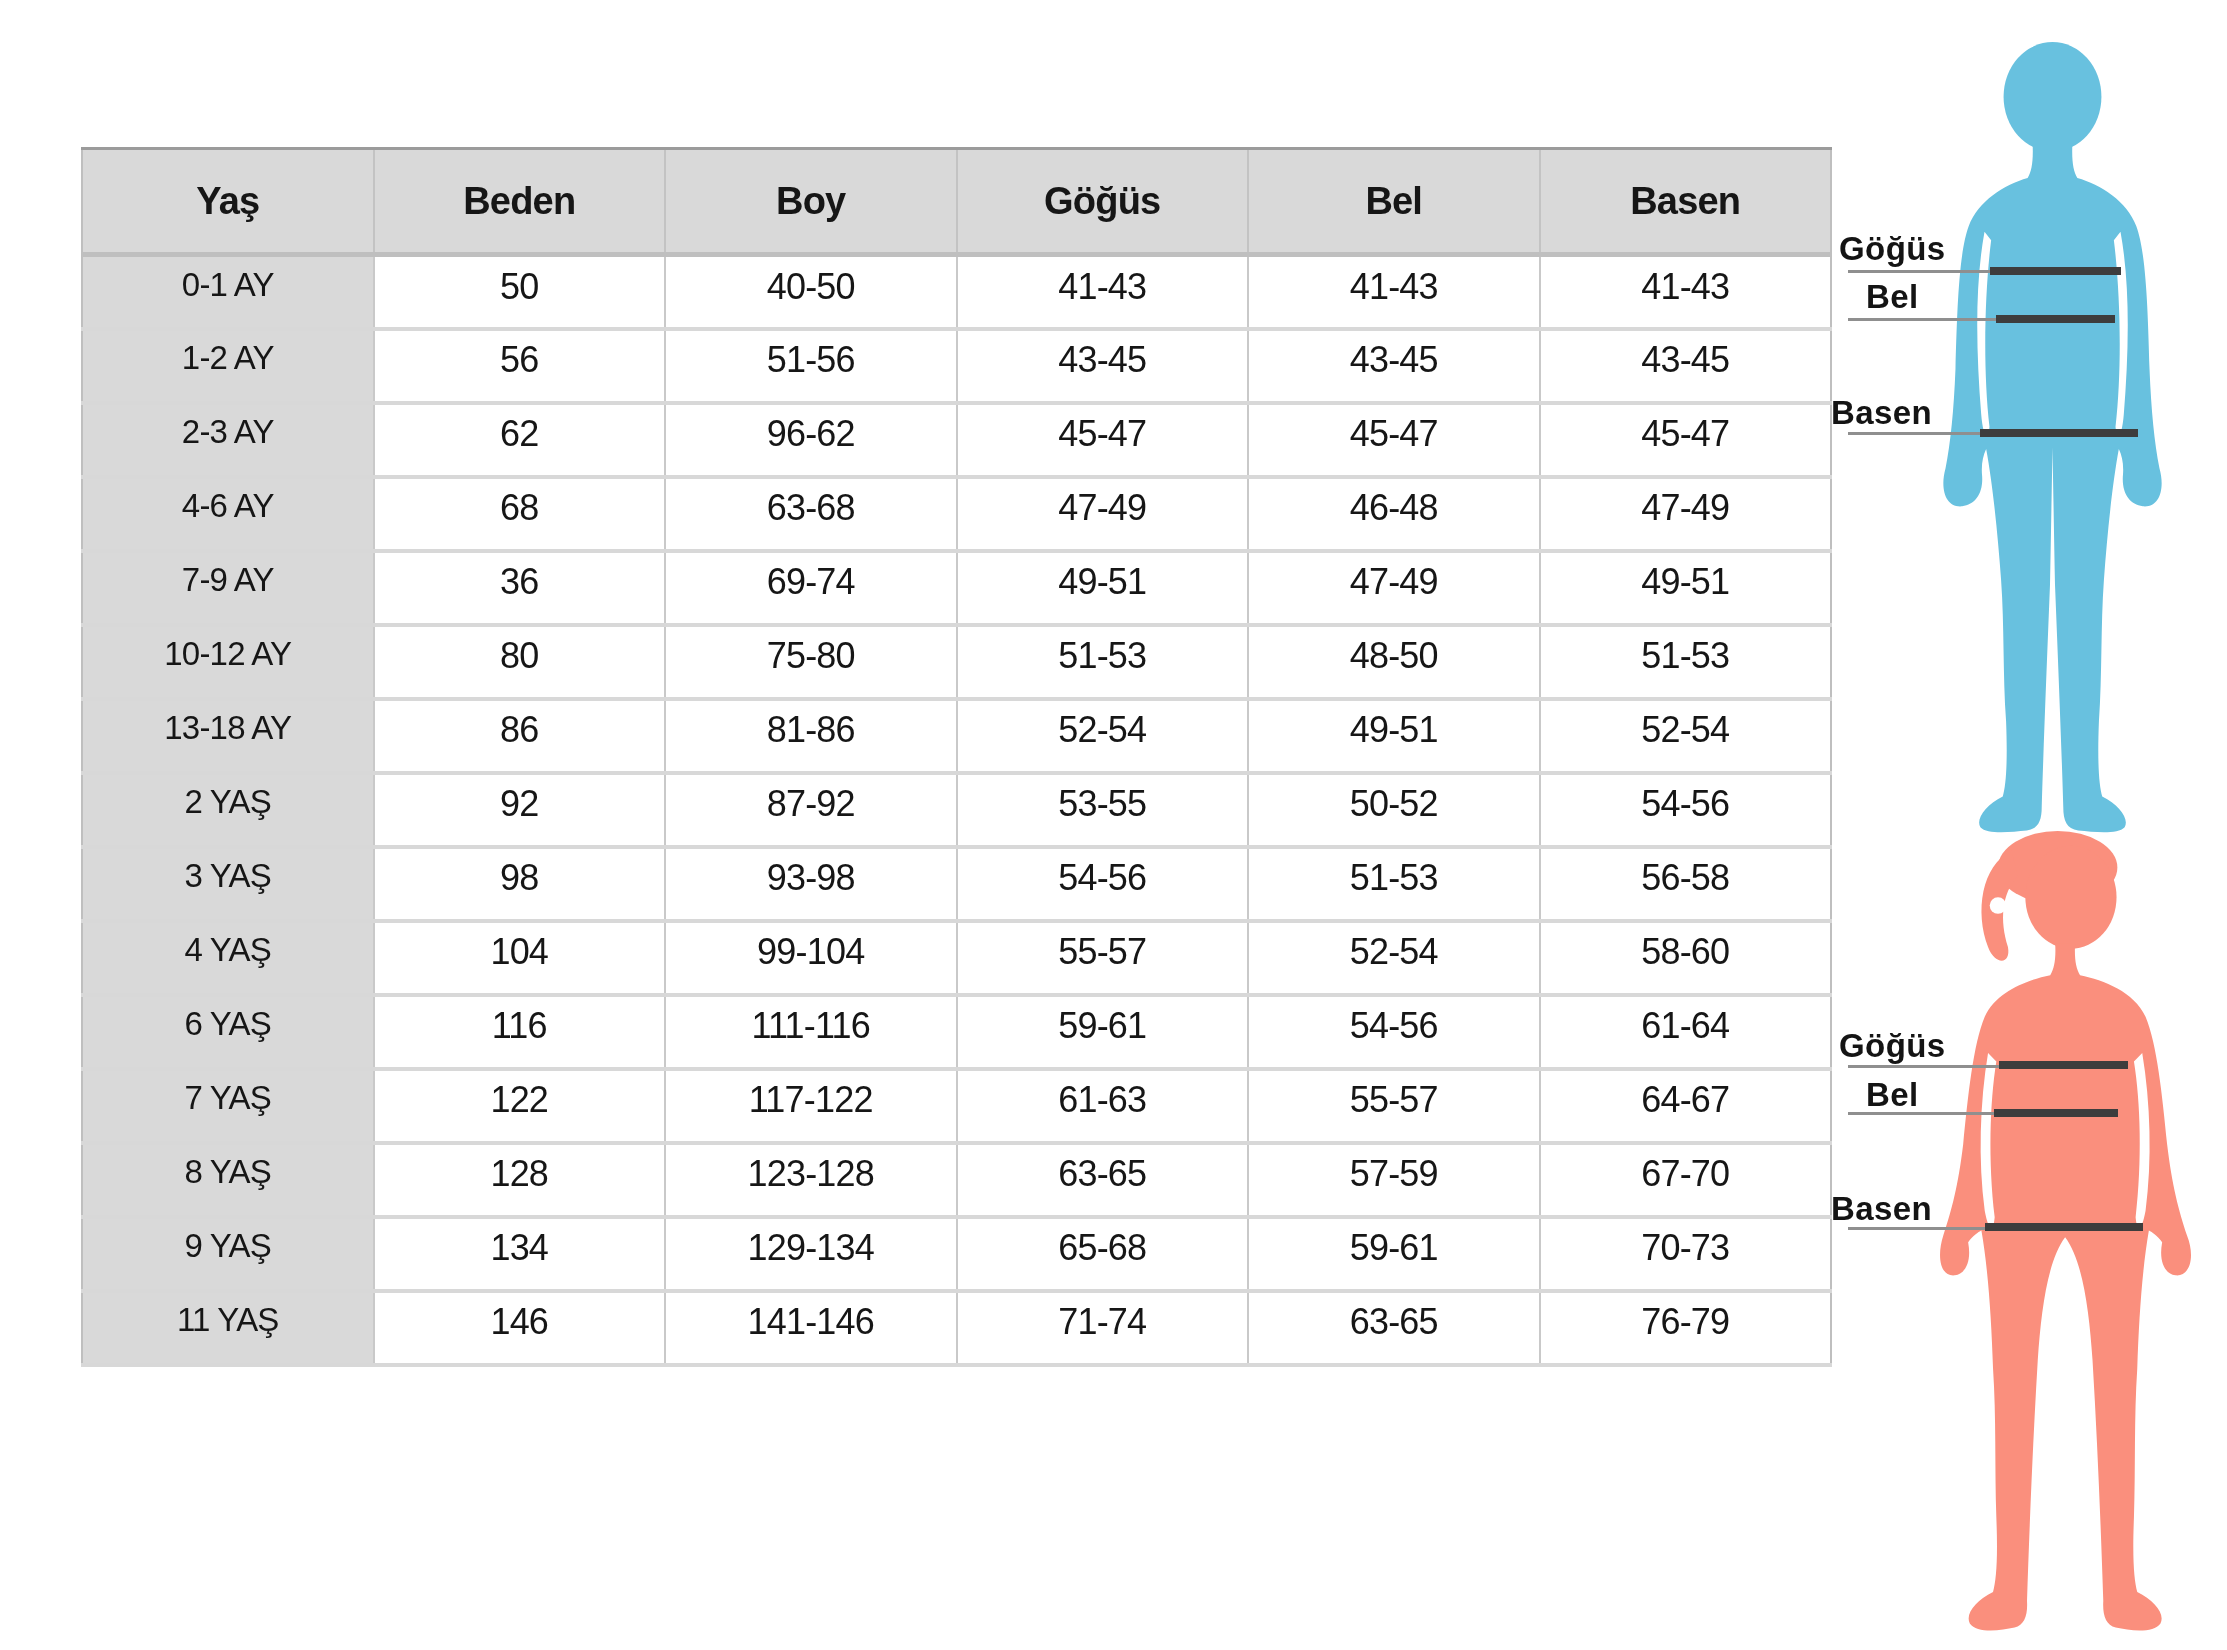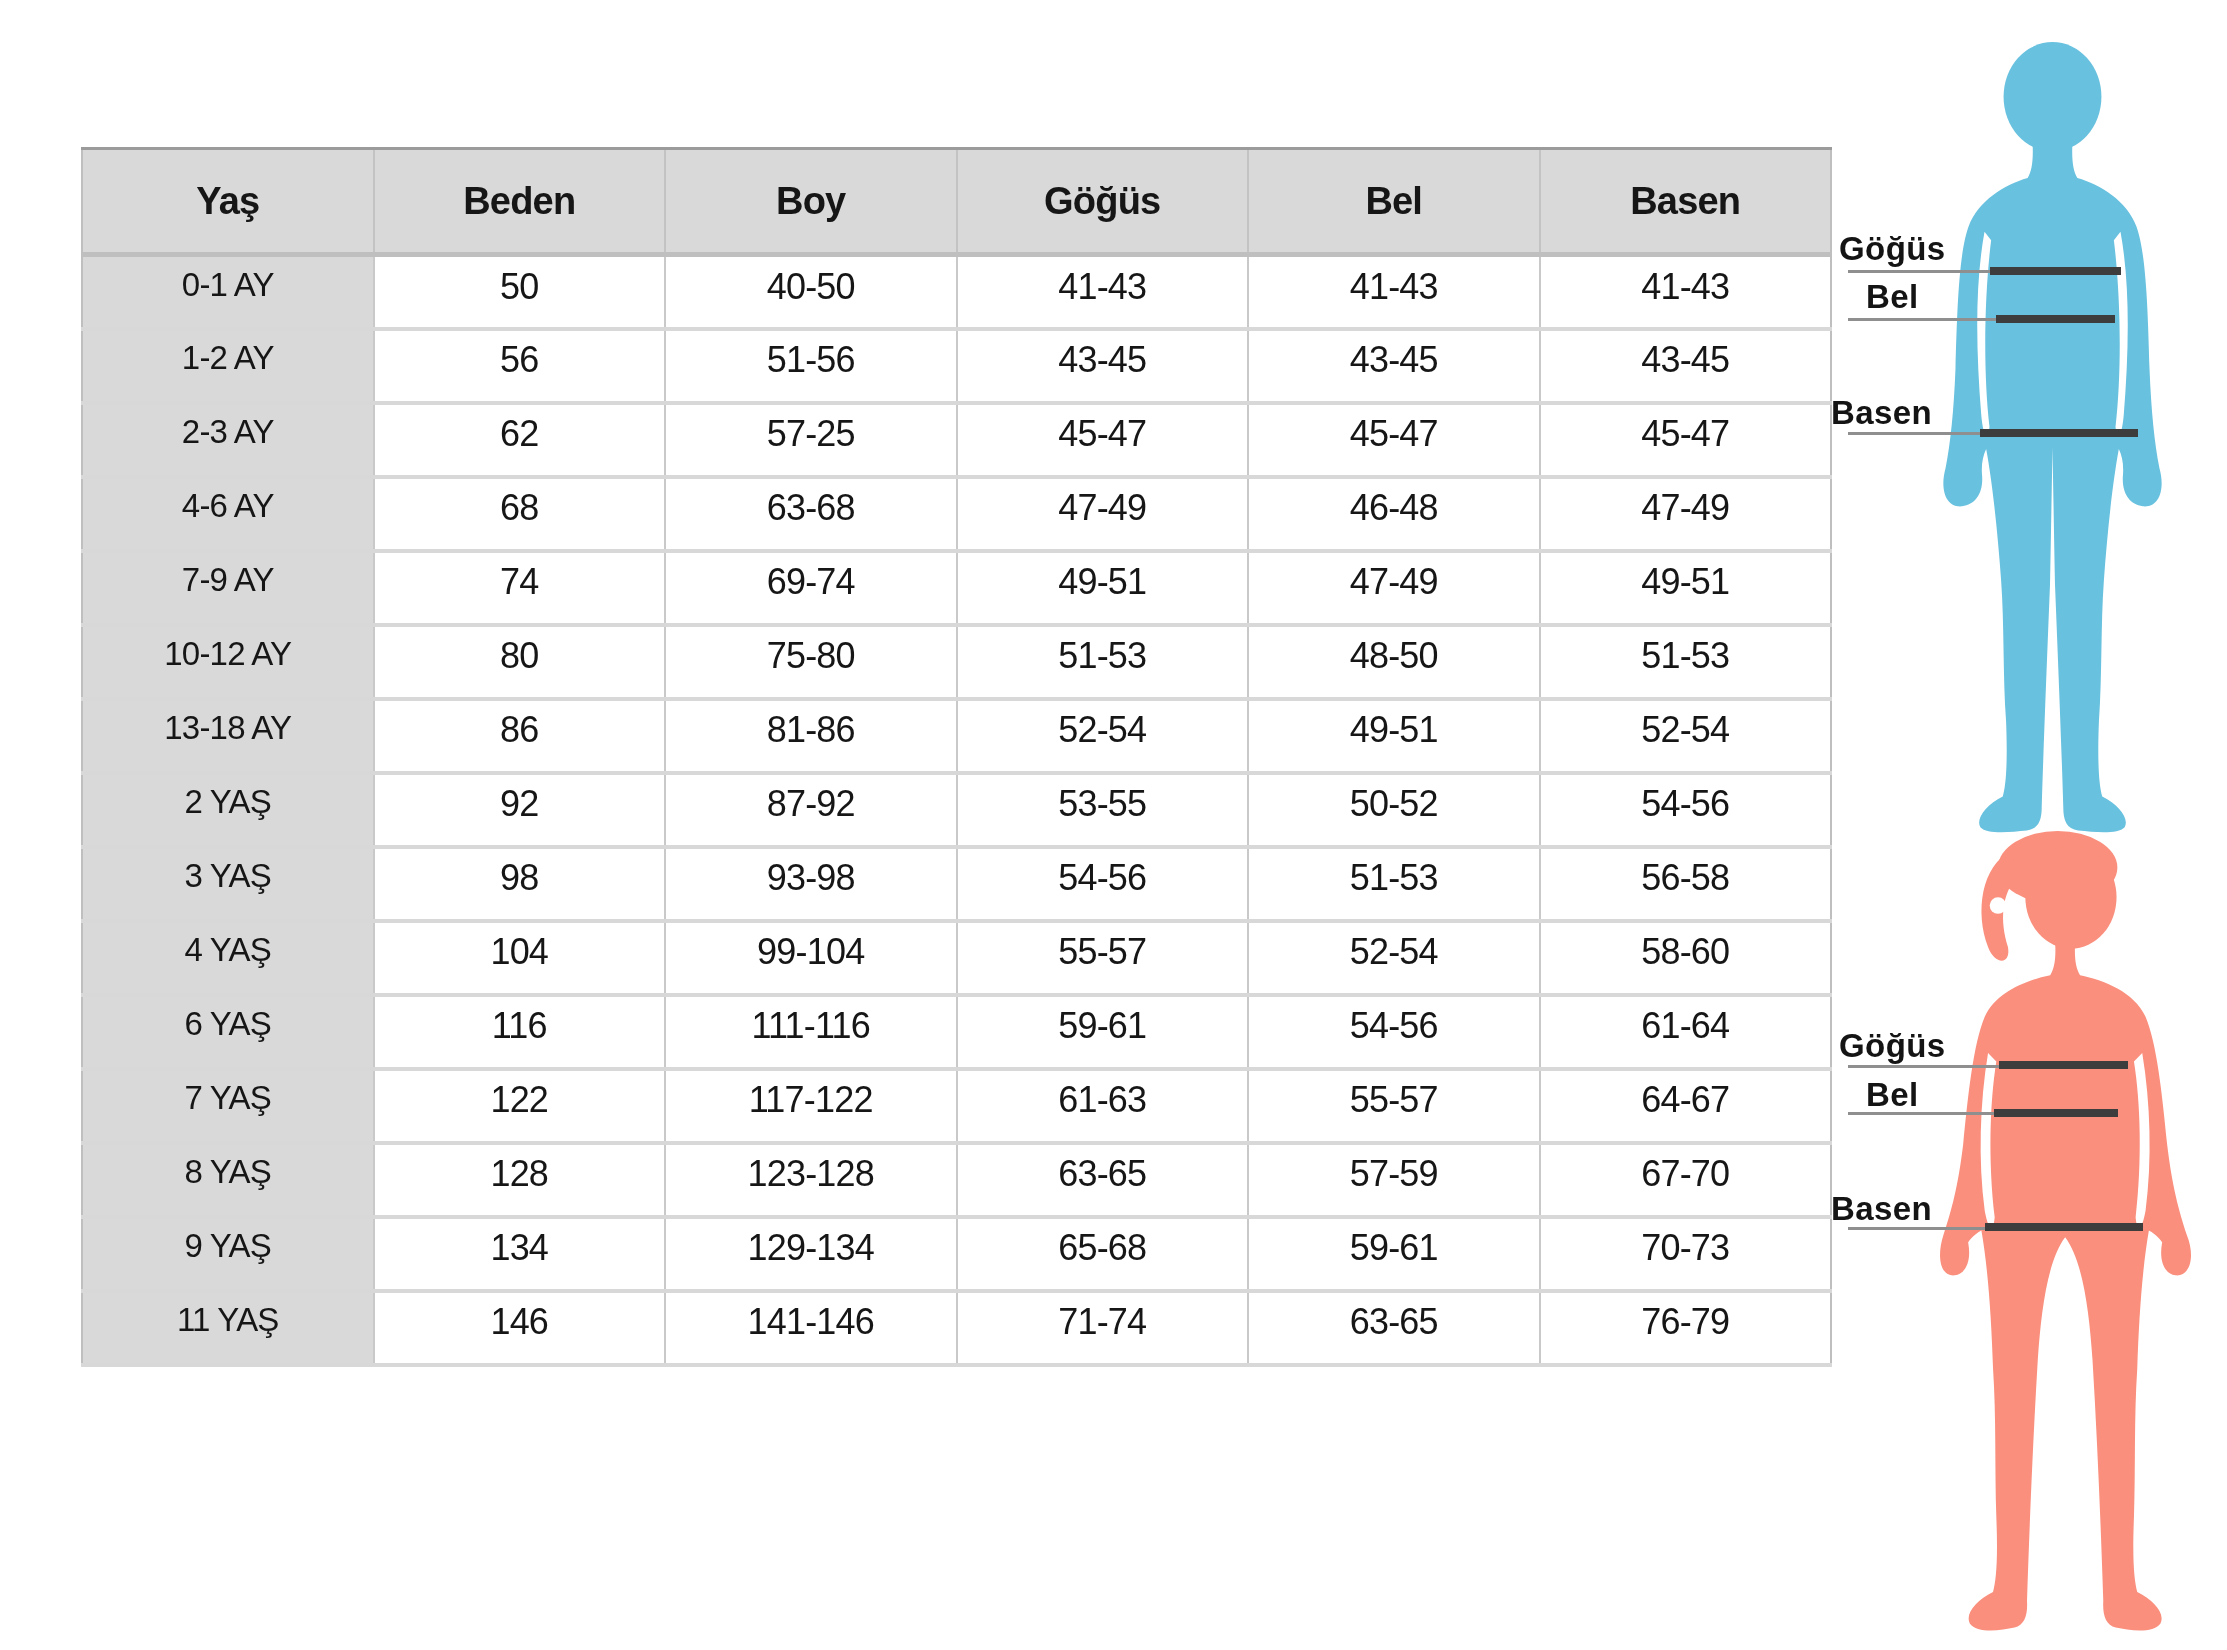--- a/index.html
+++ b/index.html
@@ -94,36 +94,36 @@
           <td>1-2 AY</td>
           <td>56</td>
           <td>51-56</td>
           <td>43-45</td>
           <td>43-45</td>
           <td>43-45</td>
         </tr>
         <tr>
           <td>2-3 AY</td>
           <td>62</td>
-          <td>57-25</td>
+          <td>96-62</td>
           <td>45-47</td>
           <td>45-47</td>
           <td>45-47</td>
         </tr>
         <tr>
           <td>4-6 AY</td>
           <td>68</td>
           <td>63-68</td>
           <td>47-49</td>
           <td>46-48</td>
           <td>47-49</td>
         </tr>
         <tr>
           <td>7-9 AY</td>
-          <td>74</td>
+          <td>36</td>
           <td>69-74</td>
           <td>49-51</td>
           <td>47-49</td>
           <td>49-51</td>
         </tr>
         <tr>
           <td>10-12 AY</td>
           <td>80</td>
           <td>75-80</td>
           <td>51-53</td>

